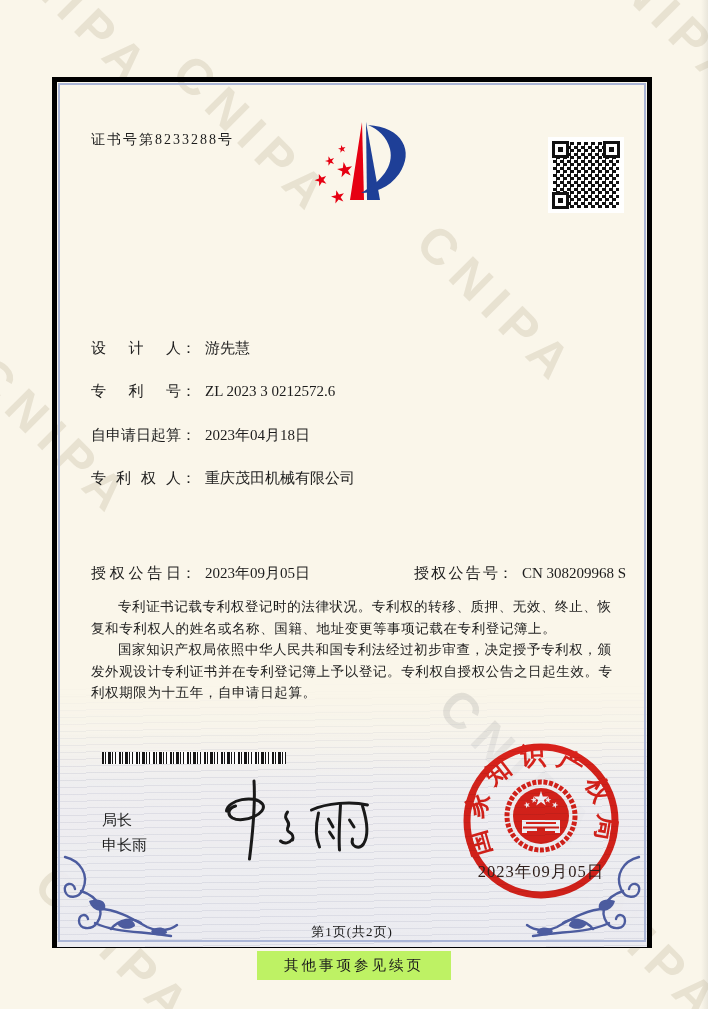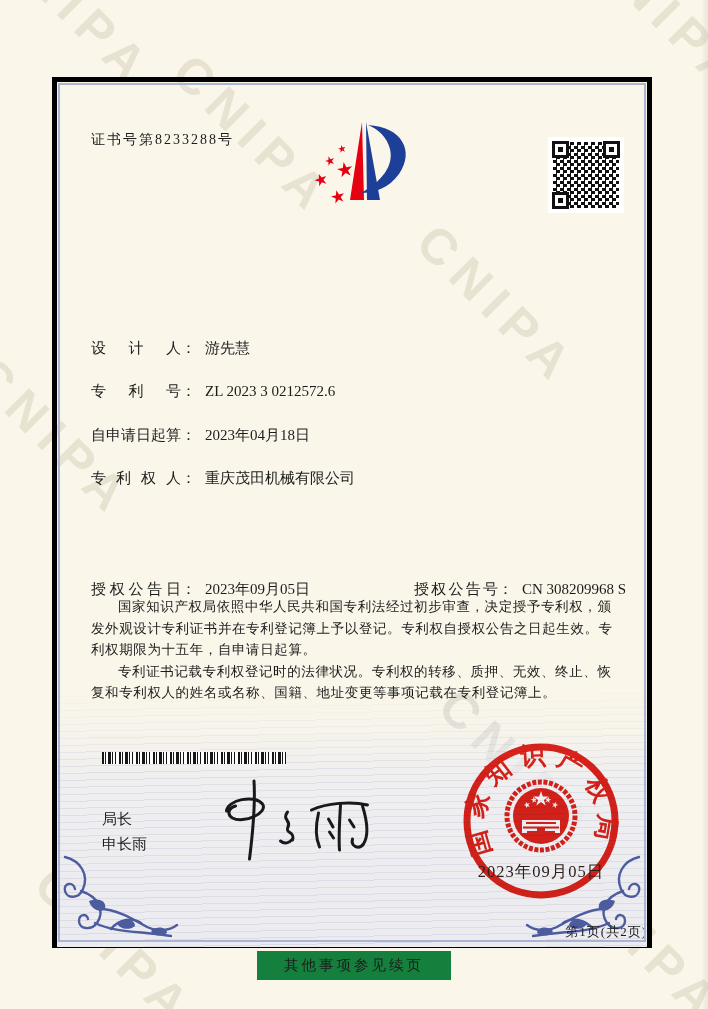--- a/index.html
+++ b/index.html
@@ -41,28 +41,28 @@
   
   .frow{position:absolute;left:34px;font-size:15px;white-space:nowrap;}
   .flabel{display:inline-block;width:90px;text-align:justify;text-align-last:justify;vertical-align:bottom;}
   .fvalue{margin-left:9px;}
   .pair2{position:absolute;left:323px;top:0;}
   .pair2 .flabel{width:84px;}
   .paras{position:absolute;left:34px;top:514px;width:534px;font-size:13.5px;line-height:21.5px;letter-spacing:0.6px;}
   .paras p{margin:0;text-indent:2em;}
   .barcode{position:absolute;left:45px;top:670px;width:184px;height:12px;
     background:repeating-linear-gradient(90deg,#161616 0 2px,#fdfdfd 2px 3px,#161616 3px 4px,#fdfdfd 4px 6px,#161616 6px 9px,#fdfdfd 9px 10px,#161616 10px 11px,#fdfdfd 11px 13px,#161616 13px 14px,#fdfdfd 14px 17px);}
-  .signer{position:absolute;left:45px;top:725px;font-family:Liberation Serif, serif;
+  .signer{position:absolute;left:45px;top:725px;font-family:Liberation Sans, sans-serif;
     font-size:15px;line-height:25px;}
   .signature{position:absolute;left:148px;top:693px;}
   .seal{position:absolute;left:403px;top:658px;mix-blend-mode:multiply;}
   .flourish{position:absolute;bottom:2px;opacity:0.92;}
   .fl-left{left:2px;} .fl-right{right:2px;transform:scaleX(-1);}
-  .pagefoot{position:absolute;left:0;top:841px;width:100%;text-align:right;font-size:13px;letter-spacing:1px;}
-  .note{position:absolute;left:257px;top:951px;width:194px;height:29px;background:#15803d;
+  .pagefoot{position:absolute;left:0;top:841px;width:100%;text-align:center;font-size:13px;letter-spacing:1px;}
+  .note{position:absolute;left:257px;top:951px;width:194px;height:29px;background:#bef264;
     z-index:3;text-align:center;font-size:14.5px;letter-spacing:3px;line-height:29px;}
 </style>
 </head>
 <body>
 
 <div class="page">
 
   <div class="wm" style="left:-28px;top:-22px">CNIPA</div>
   <div class="wm" style="left:566px;top:-14px">CNIPA</div>
   <div class="wm" style="left:152px;top:106px">CNIPA</div>
@@ -138,30 +138,30 @@
     </div>
     <div class="frow" style="top:300px">
       <span class="flabel">专利号</span><span>：</span><span class="fvalue">ZL 2023 3 0212572.6</span>
     </div>
     <div class="frow" style="top:344px">
       <span class="flabel">自申请日起算</span><span>：</span><span class="fvalue">2023年04月18日</span>
     </div>
     <div class="frow" style="top:387px">
       <span class="flabel">专利权人</span><span>：</span><span class="fvalue">重庆茂田机械有限公司</span>
     </div>
-    <div class="frow" style="top:498px;width:534px">
+    <div class="frow" style="top:482px;width:534px">
       <span class="flabel">授权公告日</span><span>：</span><span class="fvalue">2023年09月05日</span>
       <span class="pair2">
         <span class="flabel">授权公告号</span><span>：</span><span class="fvalue">CN 308209968 S</span>
       </span>
     </div>
 
     <div class="paras">
+      <p>专利证书记载专利权登记时的法律状况。专利权的转移、质押、无效、终止、恢复和专利权人的姓名或名称、国籍、地址变更等事项记载在专利登记簿上。</p>
       <p>国家知识产权局依照中华人民共和国专利法经过初步审查，决定授予专利权，颁发外观设计专利证书并在专利登记簿上予以登记。专利权自授权公告之日起生效。专利权期限为十五年，自申请日起算。</p>
-      <p>专利证书记载专利权登记时的法律状况。专利权的转移、质押、无效、终止、恢复和专利权人的姓名或名称、国籍、地址变更等事项记载在专利登记簿上。</p>
     </div>
 
     <div class="barcode"></div>
 
     <div class="signer">
       <div>局长</div>
       <div>申长雨</div>
     </div>
 
     <svg class="signature" width="178" height="90" viewBox="0 0 350 180">

